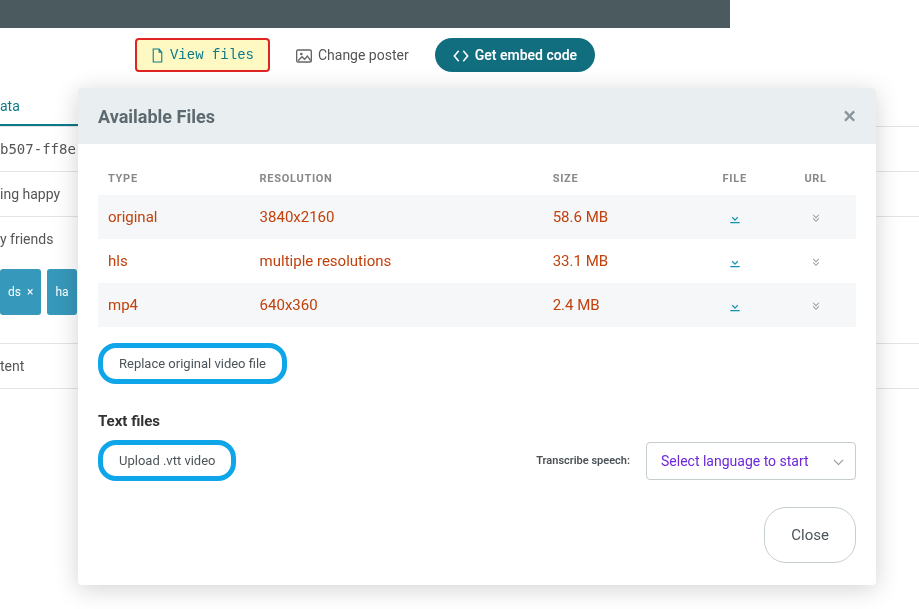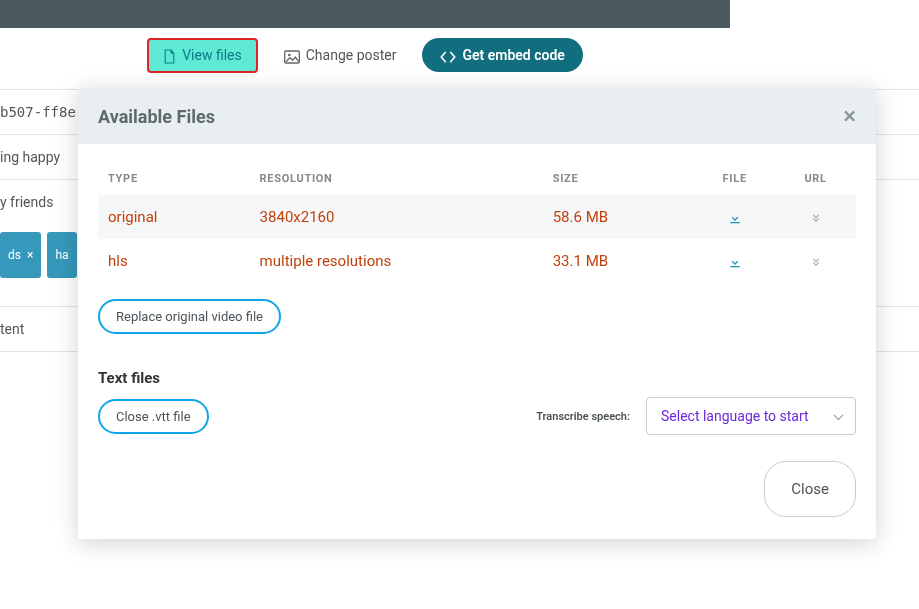--- a/index.html
+++ b/index.html
@@ -35,22 +35,23 @@
     align-items: center;
     gap: 6px;
     font-size: 14px;
     padding: 8px 14px;
     border-radius: 4px;
     cursor: pointer;
   }
   .tb-viewfiles {
     border: 2px solid #e02424;
     color: #0d7a8a;
-    background: #5eead4;
+    background: #fef9c3;
     padding: 7px 14px;
+    font-family: Liberation Mono, monospace;
   }
   .tb-changeposter {
     color: #555;
   }
   .tb-embed {
     background: #106e7e;
     color: #fff;
     border-radius: 18px;
     padding: 9px 18px;
     font-weight: 600;
@@ -138,21 +139,21 @@
     padding: 13px 10px;
     color: #c2410c;
     font-size: 15px;
   }
   table.files tbody tr:nth-child(odd) { background: #f5f7f8; }
   table.files th.center, table.files td.center { text-align: center; }
   .dl-icon { color: #0d91b3; cursor: pointer; }
   .chev-icon { color: #9aa1a5; cursor: pointer; }
 
   .btn-outline {
-    border: 2px solid #0ea5e9;
+    border: 5px solid #0ea5e9;
     color: #4c5459;
     background: #fff;
     border-radius: 18px;
     padding: 8px 16px;
     font-size: 13px;
     cursor: pointer;
     display: inline-block;
   }
   .mt { margin-top: 16px; }
 
@@ -232,20 +233,21 @@
     <div class="tb-btn tb-embed">
       <span>
         <svg width="16" height="12" viewBox="0 0 24 18">
             <path d="M8 2L2 9l6 7 M16 2l6 7-6 7" fill="none" stroke="#fff" stroke-width="2.4" stroke-linecap="round"></path>
           </svg>
       </span>
       <span>Get embed code</span>
     </div>
   </div>
   <div class="bg-left">
+    <div class="bg-tab">ata</div>
     <div class="bg-row" style="font-family:monospace">b507-ff8e-</div>
     <div class="bg-row">ing happy</div>
     <div class="bg-row">y friends</div>
     <div class="bg-chips">
       <div class="chip">
           <span>ds</span>
           <span>×</span>
         </div>
       <div class="chip">
           <span>ha</span>
@@ -292,31 +294,43 @@
           <td>multiple resolutions</td>
           <td>33.1 MB</td>
           <td class="center"><span class="dl-icon"><svg width="14" height="14" viewBox="0 0 24 24">
                   <path fill="currentColor" d="M12 3v11l-4-4-1.4 1.4L12 17l5.4-5.6L16 10l-4 4V3h0zM4 19h16v2H4z"></path>
                 </svg></span></td>
           <td class="center"><span class="chev-icon"><svg width="12" height="12" viewBox="0 0 24 24">
                   <path fill="currentColor" d="M7 5l5 5 5-5 1.4 1.4L12 13 5.6 6.4z"></path>
                   <path fill="currentColor" d="M7 12l5 5 5-5 1.4 1.4L12 20 5.6 13.4z"></path>
                 </svg></span></td>
         </tr>
+        <tr>
+          <td>mp4</td>
+          <td>640x360</td>
+          <td>2.4 MB</td>
+          <td class="center"><span class="dl-icon"><svg width="14" height="14" viewBox="0 0 24 24">
+                  <path fill="currentColor" d="M12 3v11l-4-4-1.4 1.4L12 17l5.4-5.6L16 10l-4 4V3h0zM4 19h16v2H4z"></path>
+                </svg></span></td>
+          <td class="center"><span class="chev-icon"><svg width="12" height="12" viewBox="0 0 24 24">
+                  <path fill="currentColor" d="M7 5l5 5 5-5 1.4 1.4L12 13 5.6 6.4z"></path>
+                  <path fill="currentColor" d="M7 12l5 5 5-5 1.4 1.4L12 20 5.6 13.4z"></path>
+                </svg></span></td>
+        </tr>
       </tbody>
     </table>
 
     <div class="mt">
       <span class="btn-outline">Replace original video file</span>
     </div>
 
-    <div class="section-title" style="margin-top:35px">Text files</div>
+    <div class="section-title" style="margin-top:28px">Text files</div>
 
     <div class="textfiles-row">
-      <span class="btn-outline">Close .vtt file</span>
+      <span class="btn-outline">Upload .vtt video</span>
       <span class="transcribe-label">Transcribe speech:</span>
       <div class="lang-select">
         <span>Select language to start</span>
       </div>
     </div>
   </div>
 
   <div class="modal-footer">
     <div class="btn-close">Close</div>
   </div>

